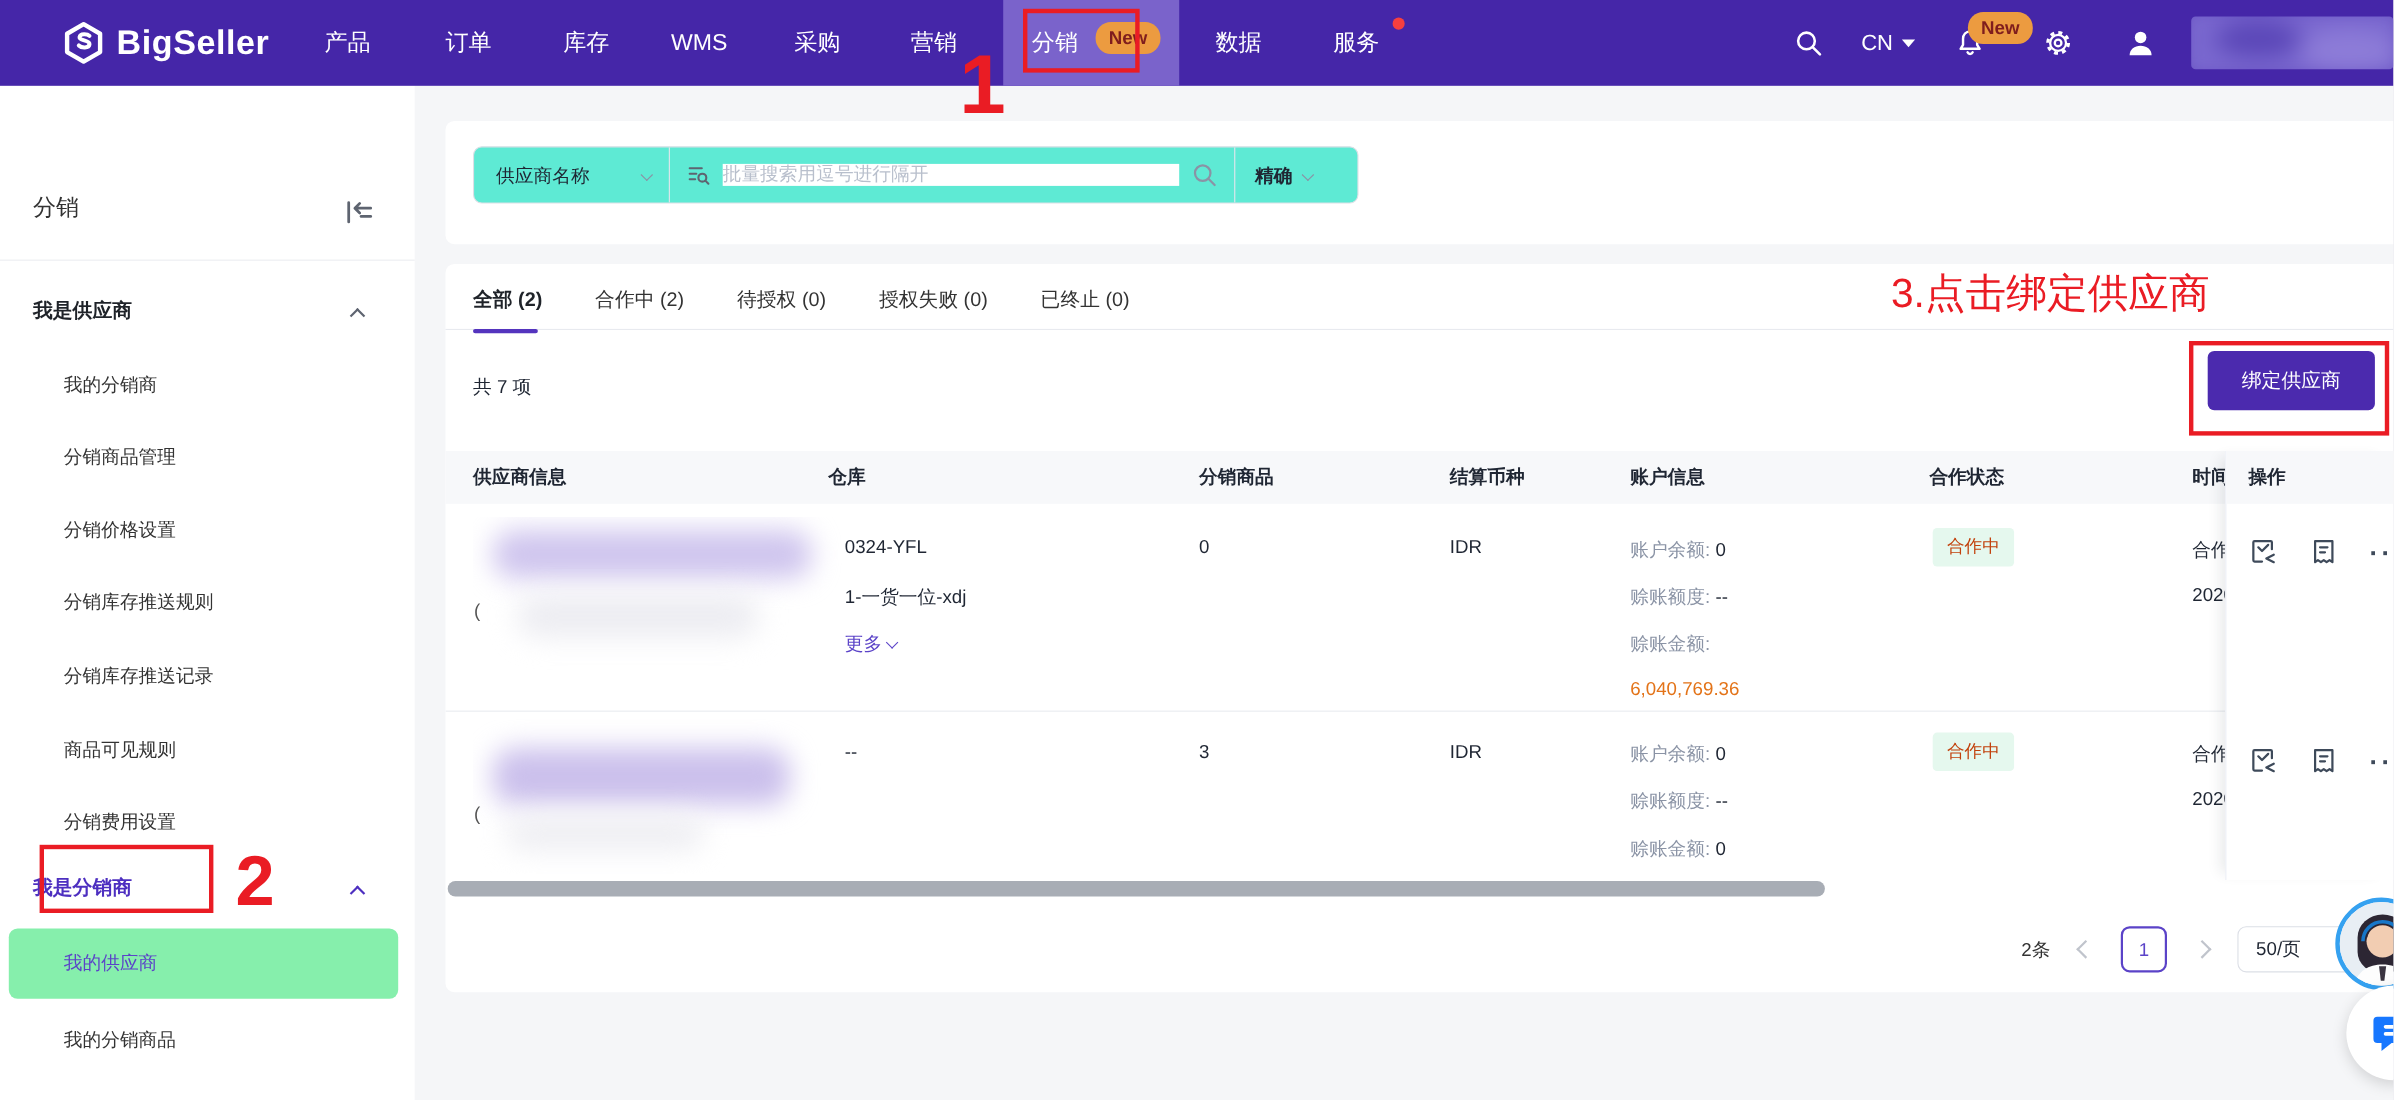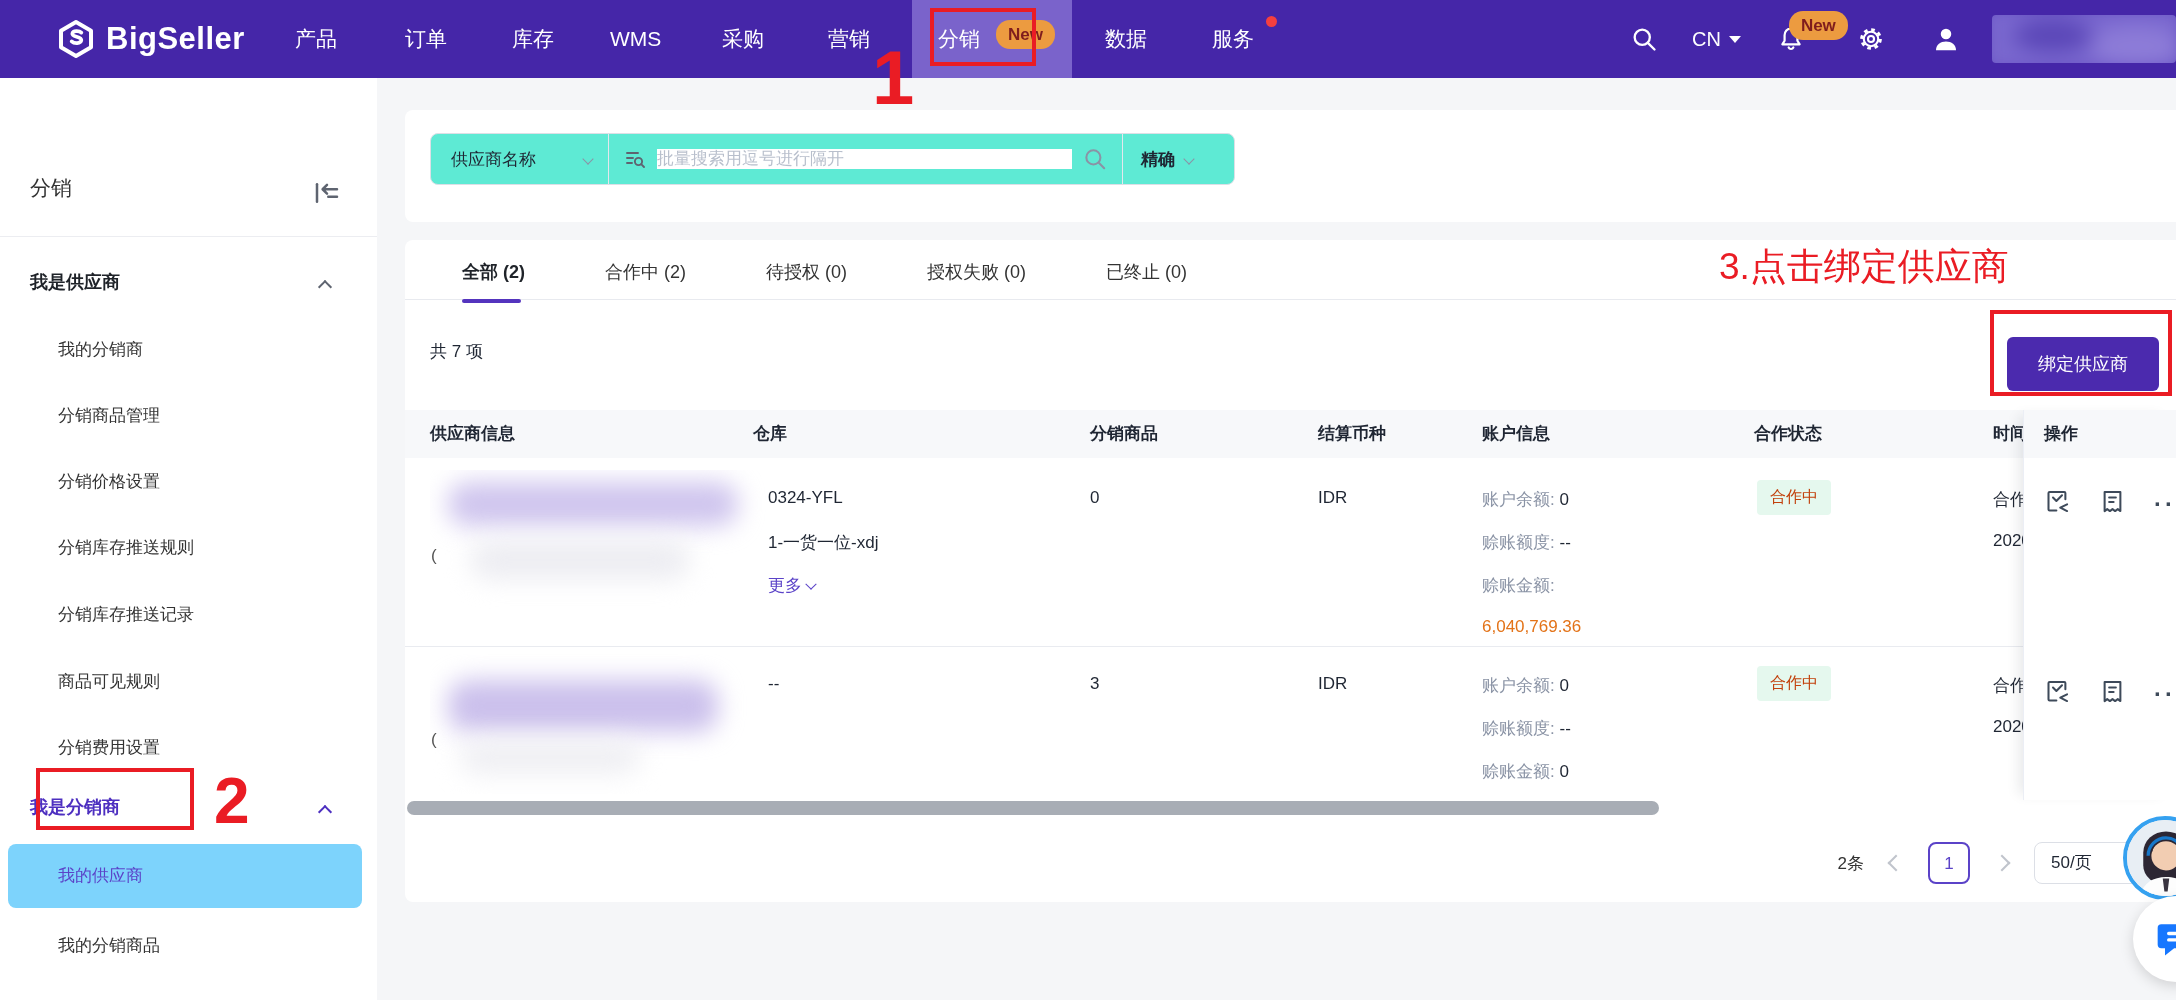--- a/index.html
+++ b/index.html
@@ -32,47 +32,47 @@
   .sidebar { position:absolute; left:0; top:78px; width:377px; height:922px; background:#fff; z-index:10; }
   .side-title { position:absolute; left:30px; top:96px; font-size:21px; color:#333; }
   .side-collapse { position:absolute; left:312px; top:100px; color:#5E6470; cursor:pointer; }
   .side-divider { position:absolute; left:0; top:158px; width:377px; height:1px; background:#ECEDF1; }
   .side-hdr { position:absolute; left:30px; width:340px; font-size:18px; font-weight:bold; color:#1F2329; cursor:pointer; }
   .side-hdr.purple { color:#4D2FC0; }
   .chev { display:inline-block; width:10px; height:10px; border-right:2px solid #5E6470; border-bottom:2px solid #5E6470; }
   .chev.up { transform:rotate(-135deg); }
   .side-chev { position:absolute; right:40px; top:6px; }
   .side-item { position:absolute; left:0; width:377px; height:44px; line-height:44px; padding-left:58px; font-size:17px; color:#333; cursor:pointer; }
-  .side-item.active { left:8px; width:354px; height:64px; line-height:64px; padding-left:50px; background:#7dd3fc; border-radius:8px; color:#5B43C8; }
+  .side-item.active { left:8px; width:354px; height:64px; line-height:64px; padding-left:50px; background:#86efac; border-radius:8px; color:#5B43C8; }
 
   
   .card { position:absolute; background:#fff; border-radius:8px 0 0 8px; }
   .card1 { left:405px; top:110px; width:1771px; height:112px; }
   .card2 { left:405px; top:240px; width:1771px; height:662px; }
 
   
   .search-group { position:absolute; left:25px; top:23px; width:805px; height:52px; border:1px solid #DCDFE6; border-radius:8px; display:flex; align-items:stretch; background:#5eead4; }
   .sg-seg { display:flex; align-items:center; font-size:17px; color:#1F2633; }
   .sg-field { width:178px; padding-left:20px; justify-content:space-between; border-right:1px solid #E4E7ED; cursor:pointer; }
   .sg-input { flex:1; padding:0 14px; gap:10px; }
   .sg-mode { width:112px; padding-left:18px; justify-content:flex-start; gap:10px; border-left:1px solid #E4E7ED; cursor:pointer; }
   .sg-caret { width:8px; height:8px; border-right:1.8px solid #8A93A5; border-bottom:1.8px solid #8A93A5; transform:rotate(45deg); margin-right:16px; }
   .sg-input input { border:0; outline:0; flex:1; font-size:17px; color:#1F2633; font-family:inherit; }
   .sg-input input::placeholder { color:#B8BFCC; }
   .icon-gray { color:#5E6470; display:inline-flex; }
 
   
   .tabs { position:absolute; left:0; top:12px; width:100%; height:48px; border-bottom:1px solid #E8EAEF; display:flex; gap:48px; padding-left:25px; }
-  .tab { position:relative; font-size:18px; color:#333; line-height:40px; cursor:pointer; white-space:nowrap;margin-left:32px; }
+  .tab { position:relative; font-size:18px; color:#333; line-height:40px; cursor:pointer; white-space:nowrap; }
   .tab.active { color:#1F2329; font-weight:bold; }
   .tab.active::after { content:""; position:absolute; left:0; right:4px; bottom:-4px; height:4px; border-radius:2px; background:#5434BE; }
 
   
   .total-text { position:absolute; left:25px; top:100px; font-size:17px; color:#1F2633; }
-  .bind-btn { position:absolute; left:1602px; top:97px; width:152px; height:54px; background:#4B2AAE; color:#fff; font-size:18px; border:0; border-radius:6px; cursor:pointer; font-family:inherit; }
+  .bind-btn { position:absolute; left:1602px; top:79px; width:152px; height:54px; background:#4B2AAE; color:#fff; font-size:18px; border:0; border-radius:6px; cursor:pointer; font-family:inherit; }
 
   
   .thead { position:absolute; left:0; top:170px; width:1618px; height:48px; background:#F7F8FA; overflow:hidden; }
   .th { position:absolute; top:0; line-height:48px; font-size:17px; font-weight:bold; color:#1F2633; white-space:nowrap; }
   .tbody { position:absolute; left:0; top:218px; width:1618px; height:342px; overflow:hidden; }
   .row-divider { position:absolute; left:0; width:1618px; height:1px; background:#E9EBF0; }
   .cell { position:absolute; font-size:17px; color:#1F2633; white-space:nowrap; }
   .cell .lbl { color:#8A93A5; }
   .orange { color:#E37318; }
   .more-link { color:#5B43C8; cursor:pointer; font-size:17px; }

